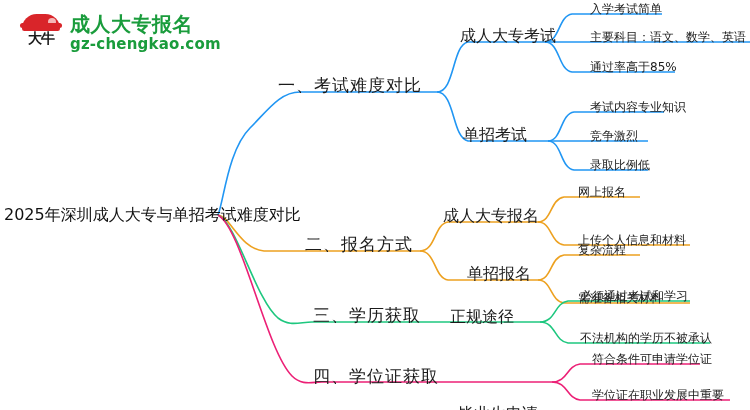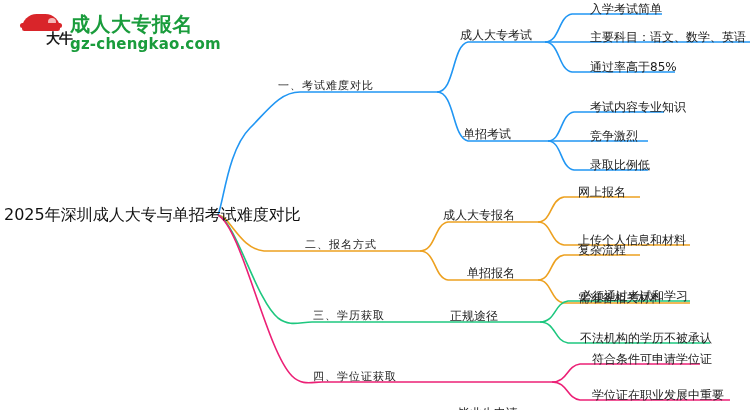--- a/index.html
+++ b/index.html
@@ -65,21 +65,21 @@
   }
   .logo-cap-brim {
     position: absolute;
     left: 2px; top: 14px;
     width: 42px; height: 5px;
     background: #d9252a;
     border-radius: 3px;
   }
   .logo-zi {
     position: absolute;
-    left: 18px; top: 16px;
+    left: 0; top: 16px;
     width: 46px; height: 26px;
     text-align: center;
     font-family: "DejaVu Sans", "Liberation Sans", sans-serif;
     font-size: 14px;
     font-weight: 700;
     line-height: 26px;
     color: #1a1a1a;
     letter-spacing: -1px;
   }
   .logo-text { display: flex; flex-direction: column; justify-content: center; }
@@ -118,22 +118,22 @@
     color: #1b1b1b;
     white-space: nowrap;
     line-height: 15px;
   }
   .root-node {
     font-size: 16px;
     font-weight: 400;
     color: #111;
     letter-spacing: 0px;
   }
-  .l1-node { font-size: 11px; letter-spacing: 1px; }
-  .l2-node { font-size: 12px; }
+  .l1-node { font-size: 17px; letter-spacing: 1px; }
+  .l2-node { font-size: 16px; }
   .leaf-node { font-size: 12px; }
 </style>
 </head>
 <body>
 
 <div id="stage">
 
   <div id="logo">
     <div class="logo-mark">
       <div class="logo-bubble"></div>

